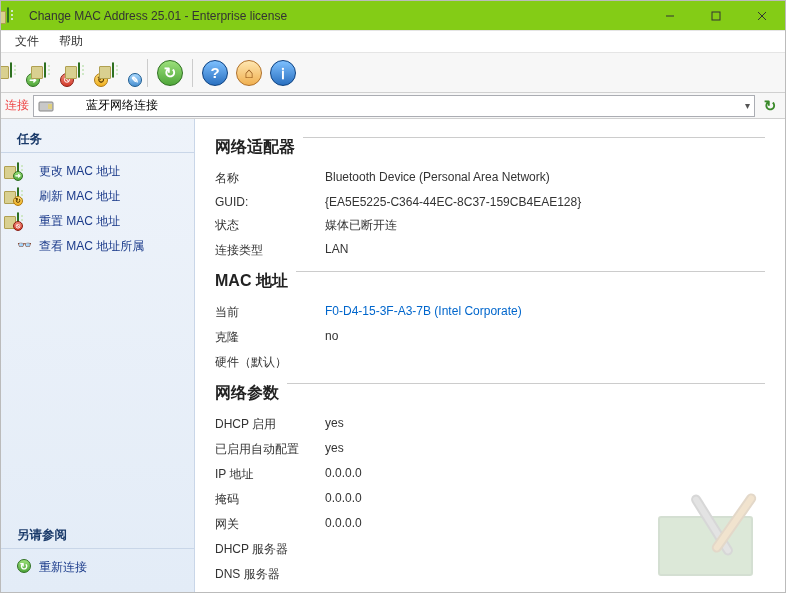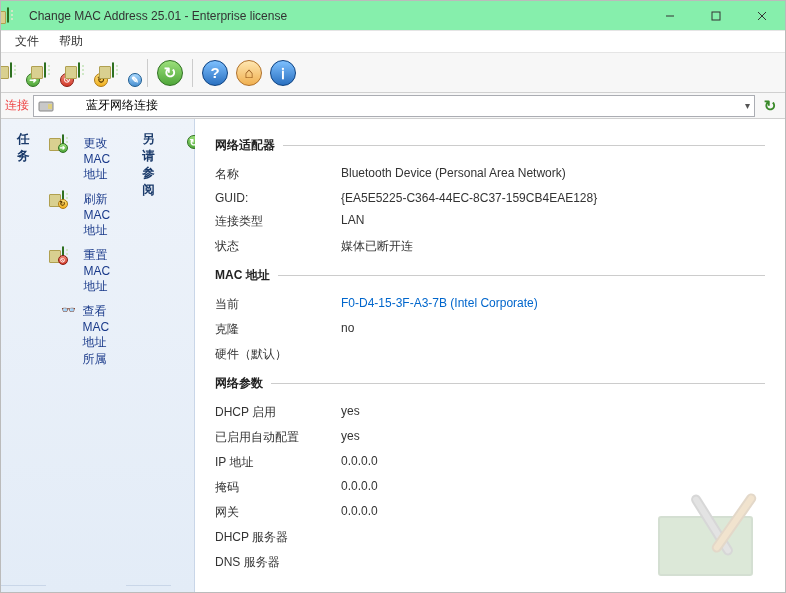--- a/index.html
+++ b/index.html
@@ -11,21 +11,21 @@
   height: 593px;
   overflow: hidden;
   border: 1px solid #bbb;
   display: flex;
   flex-direction: column;
 }
 
 
 .titlebar {
   height: 30px;
-  background: #86efac;
+  background: #84cc16;
   border-bottom: 1px solid #e5e5e5;
   display: flex;
   align-items: center;
   padding-left: 6px;
 }
 .titlebar .app-icon { width:16px; height:16px; margin-right:6px; }
 .titlebar .title { flex:1; font-size:12px; color:#333; }
 .win-controls { display:flex; }
 .win-btn { width:46px; height:30px; display:flex; align-items:center; justify-content:center; color:#333; }
 
@@ -116,21 +116,21 @@
 .conn-refresh { width:22px; text-align:center; }
 
 
 .body { flex:1; display:flex; overflow:hidden; }
 
 
 .sidebar {
   width:194px;
   background:linear-gradient(to bottom,#eef3fa,#e3ecf7);
   border-right:1px solid #c9d6e8;
-  display:flex; flex-direction:row;
+  display:flex; flex-direction:column;
   padding:6px 0;
 }
 .side-section-title {
   font-weight:bold; font-size:12.5px; color:#1a3a6a;
   padding:6px 16px 4px;
   border-bottom:1px solid #c9d6e8;
 }
 .side-items { padding:6px 0; }
 .side-item {
   display:flex; align-items:flex-start;
@@ -143,26 +143,26 @@
 
 
 .main {
   flex:1;
   position:relative;
   padding:10px 20px;
   overflow:auto;
   background:#fff;
 }
 .section-header {
-  font-weight:bold; font-size:12px; color:#222;
-  display:flex; align-items:center; gap:8px;
+  font-weight:bold; font-size:16px; color:#222;
+  display:flex; gap:8px;
   margin-top:8px; margin-bottom:8px;
 }
 .section-header .line { flex:1; height:1px; background:#ccc; }
-.kv-row { display:flex; padding:4px 0; font-size:12px;gap:16px; }
+.kv-row { display:flex; padding:4px 0; font-size:12px; }
 .kv-label { width:110px; color:#333; }
 .kv-value { color:#333;text-align:center; }
 .kv-value.link { color:#0066cc; }
 
 
 .watermark {
   position:absolute; right:10px; bottom:6px;
   width:140px; height:100px; opacity:0.23; pointer-events:none;
 }
 .wm-card {
@@ -306,26 +306,26 @@
     </div>
     <div class="kv-row">
       <span class="kv-label">名称</span>
       <span class="kv-value">Bluetooth Device (Personal Area Network)</span>
     </div>
     <div class="kv-row">
       <span class="kv-label">GUID:</span>
       <span class="kv-value">{EA5E5225-C364-44EC-8C37-159CB4EAE128}</span>
     </div>
     <div class="kv-row">
+      <span class="kv-label">状态</span>
+      <span class="kv-value">媒体已断开连</span>
+    </div>
+    <div class="kv-row">
       <span class="kv-label">连接类型</span>
       <span class="kv-value">LAN</span>
-    </div>
-    <div class="kv-row">
-      <span class="kv-label">状态</span>
-      <span class="kv-value">媒体已断开连</span>
     </div>
 
     <div class="section-header">
       <span>MAC 地址</span>
         <span class="line"></span>
     </div>
     <div class="kv-row">
       <span class="kv-label">当前</span>
       <span class="kv-value link">F0-D4-15-3F-A3-7B (Intel Corporate)</span>
     </div>

